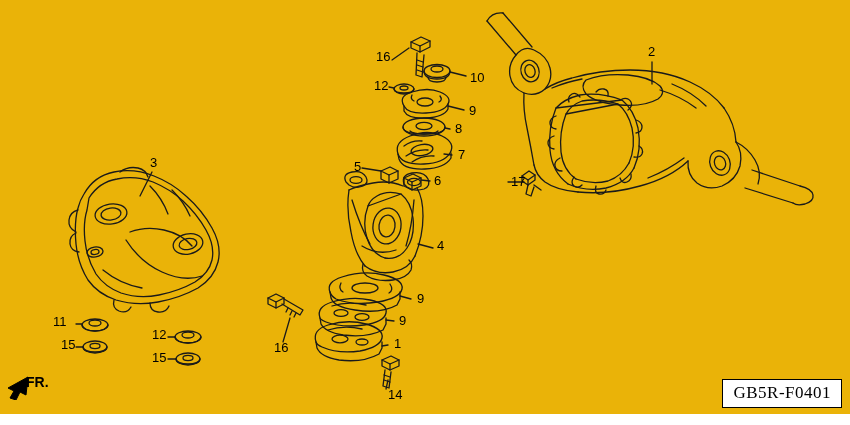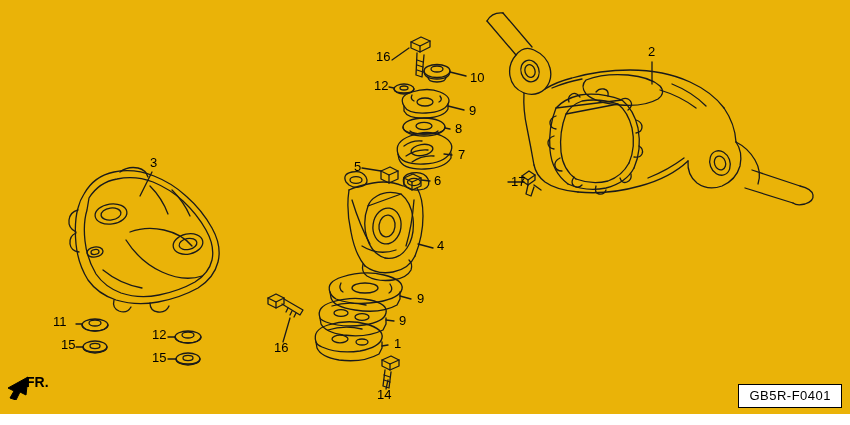--- a/index.html
+++ b/index.html
@@ -29,22 +29,22 @@
     color: #000000;
     white-space: nowrap;
     line-height: 1;
   }
   .code-box {
     position: absolute;
     right: 8px;
     bottom: 6px;
     border: 1px solid #000000;
     padding: 3px 10px 4px 10px;
-    font-family: Liberation Sans, sans-serif;
-    font-size: 13px;
+    font-family: Liberation Serif, serif;
+    font-size: 17px;
     letter-spacing: 0.5px;
     color: #000000;
     background: #ffffff;
   }
   .fr-label {
     position: absolute;
     left: 26px;
     bottom: 24px;
     font-family: "Liberation Sans", sans-serif;
     font-size: 14px;
@@ -336,21 +336,21 @@
   <div class="part-label" style="left:494px; top:175px;margin-left:17px;">17</div>
   <div class="part-label" style="left:437px; top:239px;">4</div>
   <div class="part-label" style="left:417px; top:292px;">9</div>
   <div class="part-label" style="left:399px; top:314px;">9</div>
   <div class="part-label" style="left:394px; top:337px;">1</div>
   <div class="part-label" style="left:53px; top:315px;">11</div>
   <div class="part-label" style="left:61px; top:338px;">15</div>
   <div class="part-label" style="left:152px; top:328px;">12</div>
   <div class="part-label" style="left:152px; top:351px;">15</div>
   <div class="part-label" style="left:274px; top:341px;">16</div>
-  <div class="part-label" style="left:377px; top:388px;">14</div>
+  <div class="part-label" style="left:388px; top:388px;">14</div>
 
   <svg class="fr-arrow" viewBox="0 0 26 26">
     <path d="M24,3 L4,14 L10,17 L6,24 L12,26 L16,18 L22,21 Z" fill="#000000" stroke="#000000" stroke-width="1"></path>
   </svg>
   <div class="fr-label">FR.</div>
 
   <div class="code-box">GB5R-F0401</div>
 
 </div>
 

